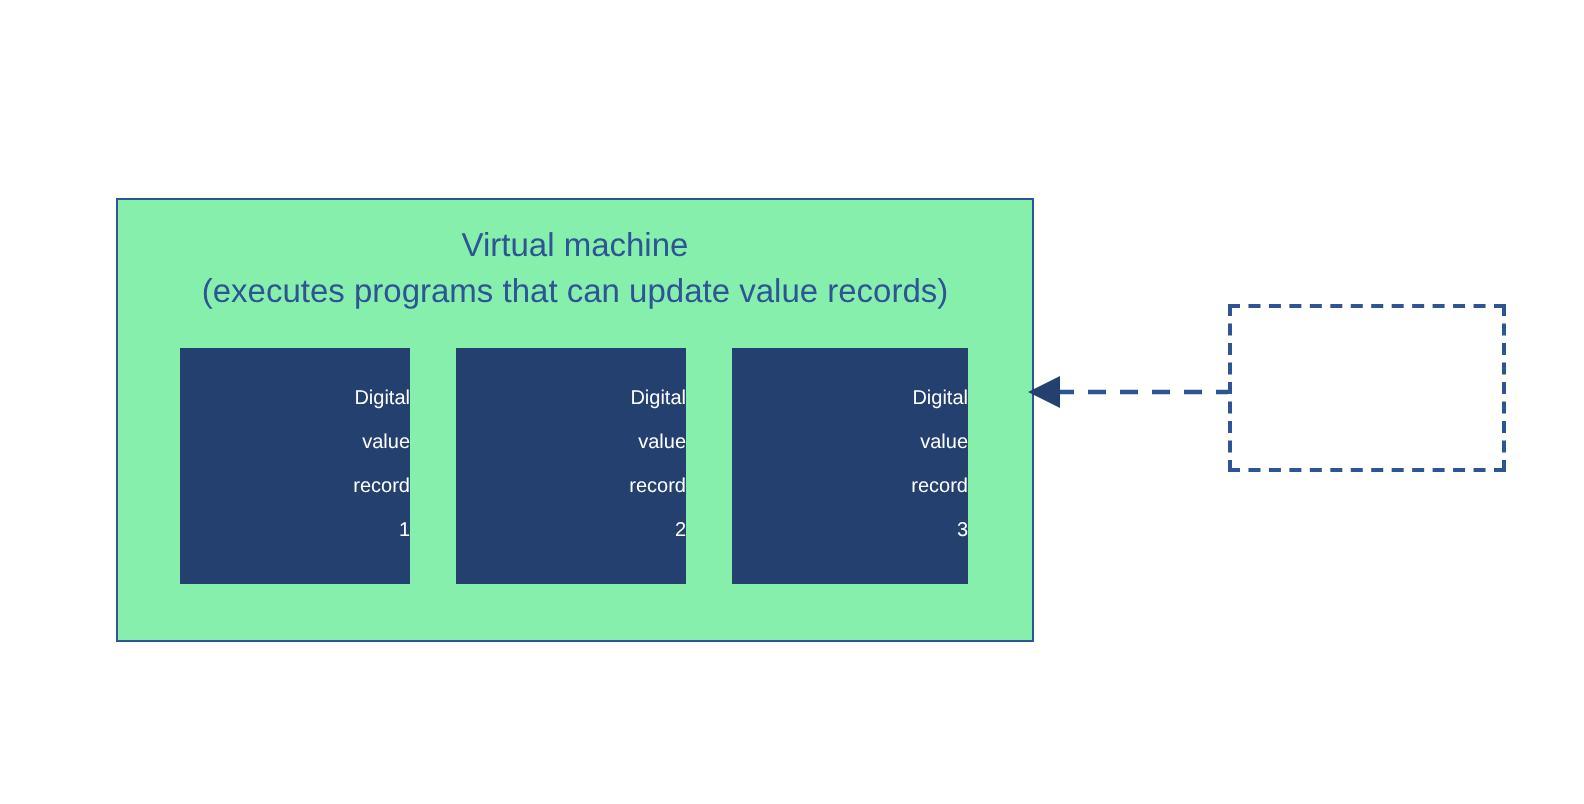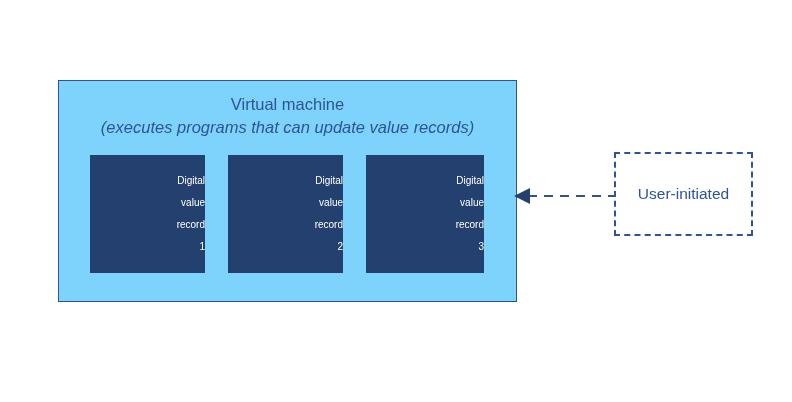--- a/index.html
+++ b/index.html
@@ -21,46 +21,45 @@
     top: 0;
     width: 792px;
     height: 402px;
     background: #ffffff;
   }
 
   
   .vm-container {
     position: absolute;
     left: 58px;
-    top: 80px;
+    top: 99px;
     width: 459px;
     height: 222px;
     box-sizing: border-box;
     border: 1.5px solid #2E5496;
-    background: #7dd3fc;
+    background: #86efac;
   }
 
   .vm-title {
     position: absolute;
     left: 0;
     top: 12px;
     width: 100%;
     text-align: center;
     color: #2E5496;
     font-size: 16.5px;
     line-height: 23px;
     font-family: "Liberation Sans", sans-serif;
     white-space: nowrap;
   }
   .vm-title-line1 {
     display: block;
   }
   .vm-title-line2 {
     display: block;
-    font-style: italic;
   }
 
   
   .record-row {
     position: absolute;
     left: 31px;
     top: 74px;
     width: 394px;
     height: 118px;
   }
@@ -162,16 +161,15 @@
   </div>
 
   <div class="connector">
     <svg width="110" height="36" viewBox="0 0 110 36" xmlns="http://www.w3.org/2000/svg">
       <line x1="107" y1="18" x2="18" y2="18" stroke="#2E5496" stroke-width="2.2" stroke-dasharray="9,7" fill="none"></line>
       <polygon points="4,18 20,10 20,26" fill="#23406E"></polygon>
     </svg>
   </div>
 
   <div class="dashed-box">
-    <span class="dl">User-initiated</span>
   </div>
 
 </div>
 
 </body></html>

